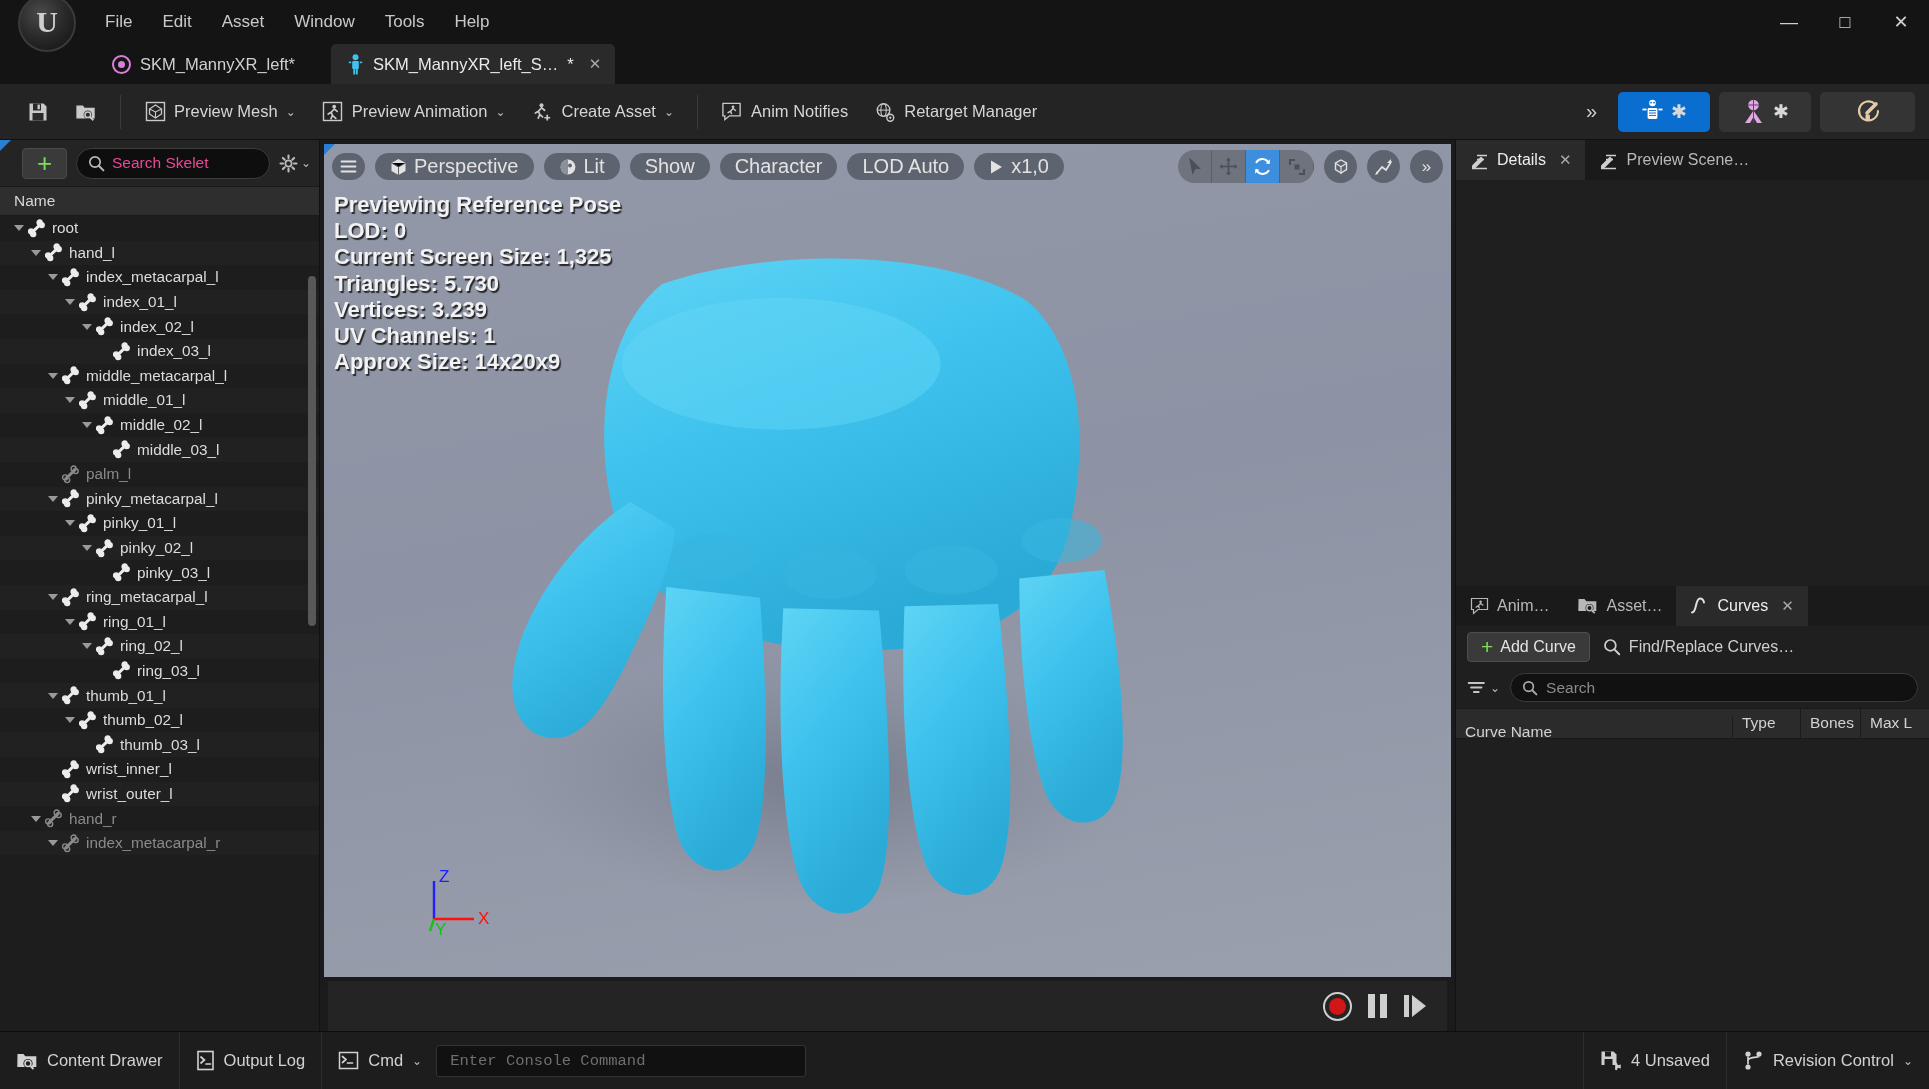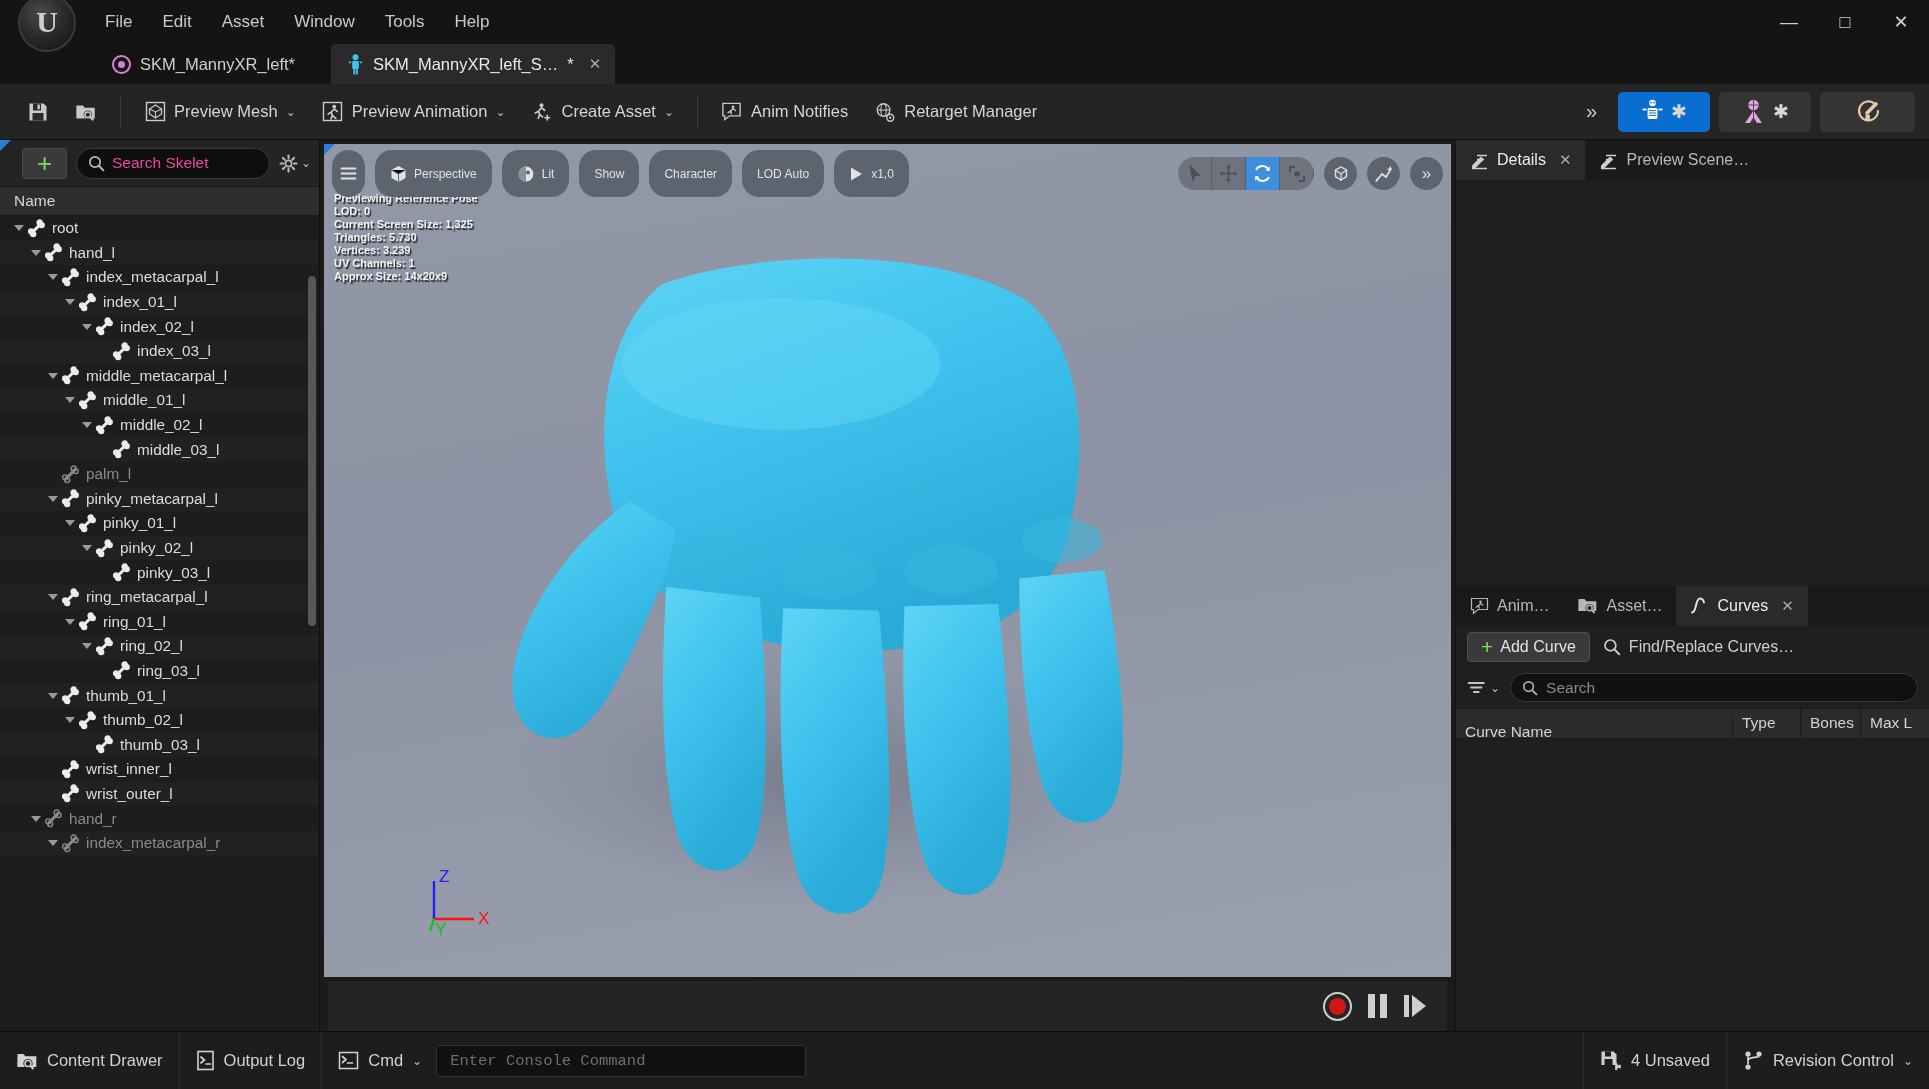--- a/index.html
+++ b/index.html
@@ -92,31 +92,31 @@
 
   
   .center { flex:1; display:flex; flex-direction:column; min-width:0;
             background:#1b1b1b; padding:4px 4px 0 4px; }
   .viewport { flex:1; position:relative; overflow:hidden;
               background:linear-gradient(170deg,#9398a8 0%,#8d93a4 45%,#9ba0ae 100%); }
   .viewport::before{content:"";position:absolute;left:0;top:0;border-top:11px solid #2a7fd4;
                 border-right:11px solid transparent;z-index:9;}
   .vp-toolbar { position:absolute; top:6px; left:8px; right:8px; display:flex;
                 align-items:center; gap:10px; z-index:8; }
-  .pill { height:47px; border-radius:17px; background:#5e646f; color:#e2e2e2;
-          display:flex; align-items:center; gap:7px; padding:0 15px; font-size:12px; }
+  .pill { height:27px; border-radius:17px; background:#5e646f; color:#e2e2e2;
+          display:flex; align-items:center; gap:7px; padding:0 15px; font-size:20px; }
   .pill.round { width:33px; padding:0; justify-content:center; }
   .gizmo-group { display:flex; height:33px; border-radius:17px; overflow:hidden;
                  background:#6e737d; margin-left:auto; }
   .gz { width:34px; height:33px; display:flex; align-items:center; justify-content:center;
         border-right:1px solid #5a5f69; }
   .gz.sel { background:#3e8ede; }
   .circ { width:33px;height:33px;border-radius:50%;background:#5e646f;display:flex;
           align-items:center;justify-content:center;}
-  .stats { position:absolute; left:10px; top:48px; font-size:11px; font-weight:bold;
+  .stats { position:absolute; left:10px; top:48px; font-size:22px; font-weight:bold;
            color:#f2f2f2; line-height:1.19; text-shadow:1.5px 1.5px 1px rgba(0,0,0,.75); z-index:7; }
   .axiswidget { position:absolute; left:98px; bottom:40px; width:70px; height:70px; z-index:7; }
   .vp-bottom { height:50px; background:#242424; display:flex; align-items:center;
                justify-content:flex-end; padding-right:20px; gap:16px; flex:0 0 50px;
                margin:4px 4px 0 4px; }
   .recbtn { width:29px;height:29px;border-radius:50%;border:2.5px solid #cfcfcf;
             display:flex;align-items:center;justify-content:center; }
   .recbtn i { width:17px;height:17px;border-radius:50%;background:#d01717;display:block;}
   .pausebtn { display:flex; gap:5px; }
   .pausebtn i { width:7px;height:24px;background:#cfcfcf;display:block;}

